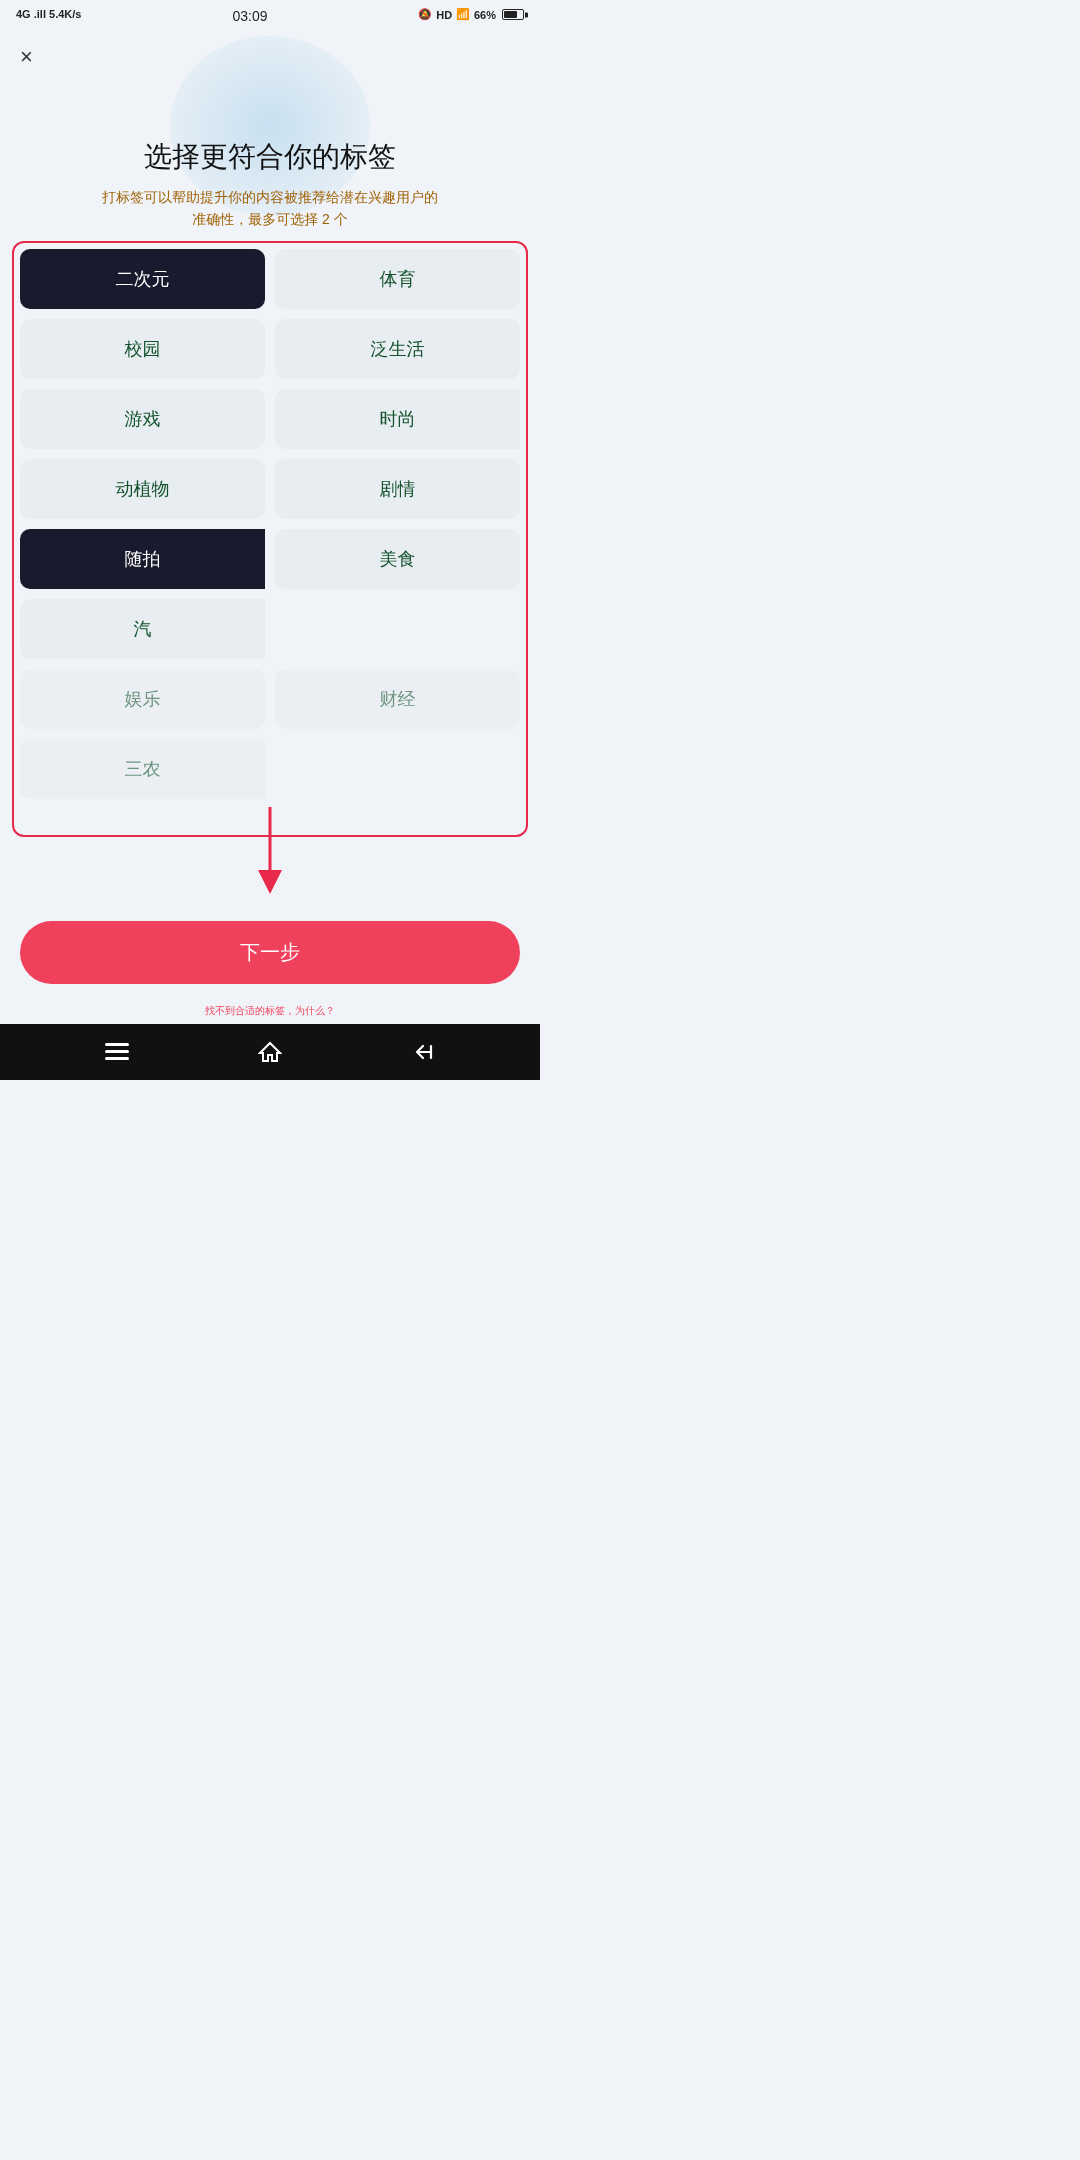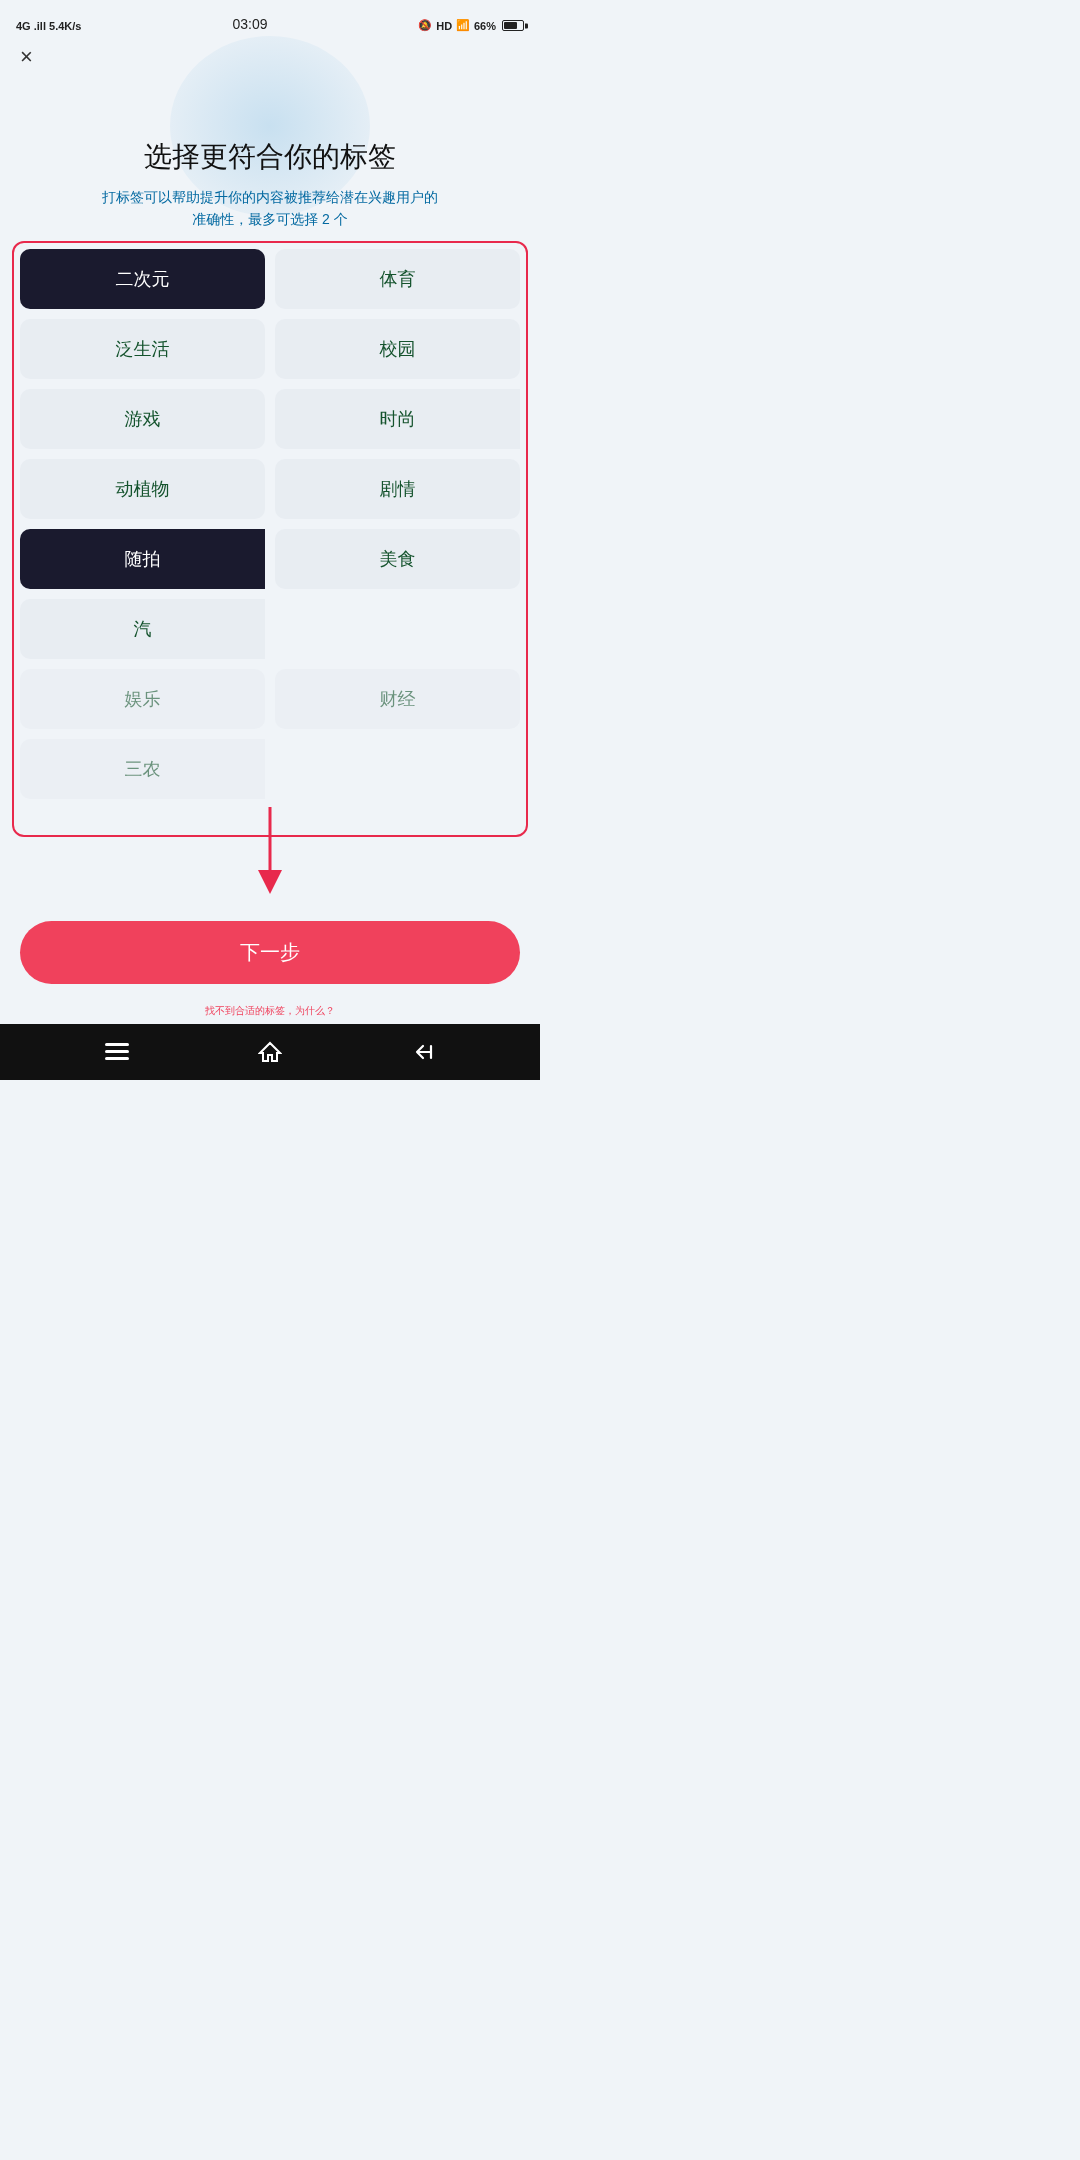--- a/index.html
+++ b/index.html
@@ -11,21 +11,21 @@
       background: #f0f4f8;
       font-family: -apple-system, "PingFang SC", "Helvetica Neue", sans-serif;
       overflow: hidden;
       position: relative;
     }
 
     
     .status-bar {
       display: flex;
       justify-content: space-between;
-      align-items: flex-end;
+      align-items: flex-start;
       padding: 8px 16px 4px;
       background: #f0f4f8;
       font-size: 12px;
       font-weight: 600;
       color: #222;
       height: 36px;
     }
     .status-left { font-size: 11px; font-weight: 600; }
     .status-center { font-size: 14px; font-weight: 500; }
     .status-right {
@@ -106,21 +106,21 @@
       z-index: 1;
     }
     .title-section h1 {
       font-size: 28px;
       font-weight: 400;
       color: #111;
       margin-bottom: 10px;
     }
     .title-section p {
       font-size: 14px;
-      color: #0369a1;
+      color: #a16207;
       line-height: 1.6;
     }
 
     
     .tags-container {
       width: 100%;
       position: relative;
       z-index: 1;
     }
 
@@ -242,23 +242,23 @@
     <h1>选择更符合你的标签</h1>
     <p>打标签可以帮助提升你的内容被推荐给潜在兴趣用户的<br>准确性，最多可选择 2 个</p>
   </div>
 
   <div class="tags-container" style="position:relative; margin-bottom: 10px;">
     <div class="selection-box"></div>
     <div class="tags-grid">
 
       <button class="tag-btn selected-dark">二次元</button>
       <button class="tag-btn">体育</button>
+      <button class="tag-btn">校园</button>
+
       <button class="tag-btn">泛生活</button>
-
-      <button class="tag-btn">校园</button>
       <button class="tag-btn">游戏</button>
       <button class="tag-btn" style="border-radius: 10px 0 0 10px; overflow:hidden;">时尚</button>
 
       <button class="tag-btn">动植物</button>
       <button class="tag-btn">剧情</button>
       <button class="tag-btn selected-dark" style="border-radius: 10px 0 0 10px;">随拍</button>
 
       <button class="tag-btn">美食</button>
       <button class="tag-btn" style="border-radius: 10px 0 0 10px; overflow:hidden;">汽</button>
 

